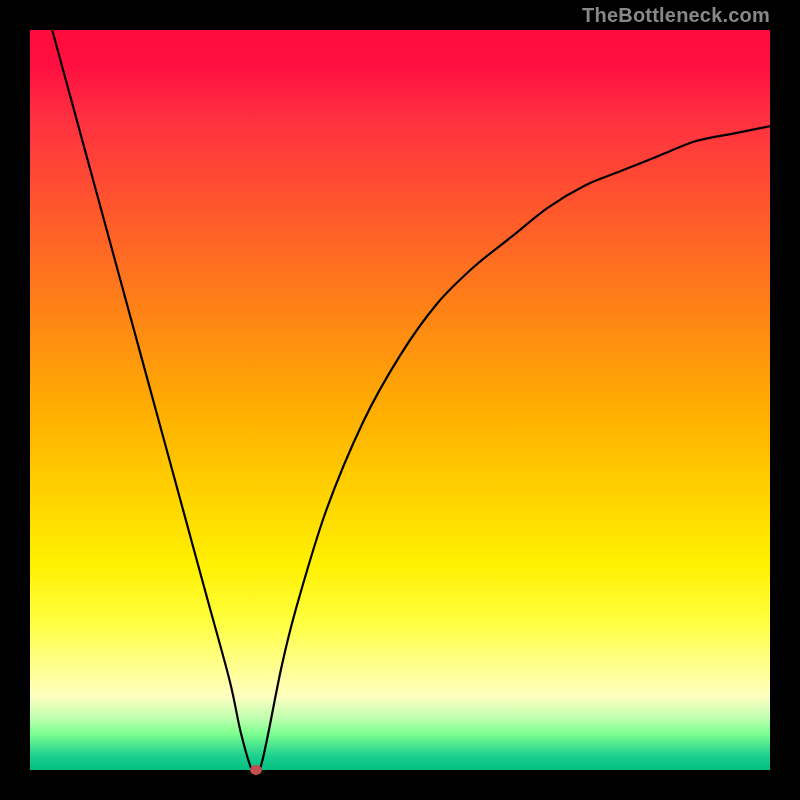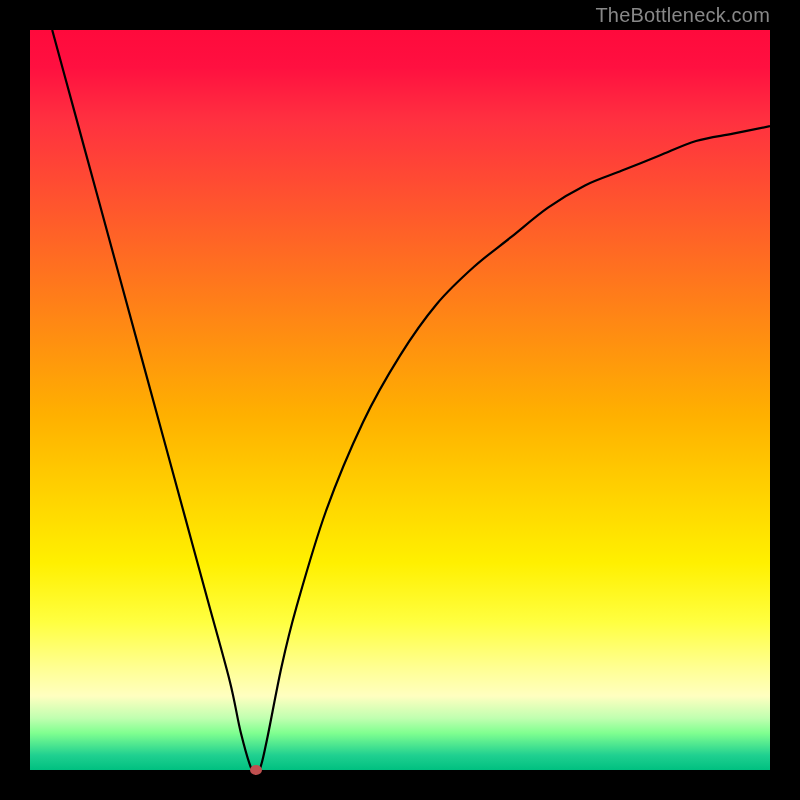--- a/index.html
+++ b/index.html
@@ -36,21 +36,21 @@
       #20d090 98%,
       #00c080 100%
     );
   }
   .watermark {
     position: absolute;
     top: 4px;
     right: 30px;
     color: #888;
     font-size: 20px;
-    font-weight: 400;
+    font-weight: 700;
     letter-spacing: 0.2px;
     z-index: 10;
   }
   svg.curve {
     position: absolute;
     left: 0;
     top: 0;
     width: 740px;
     height: 740px;
   }

